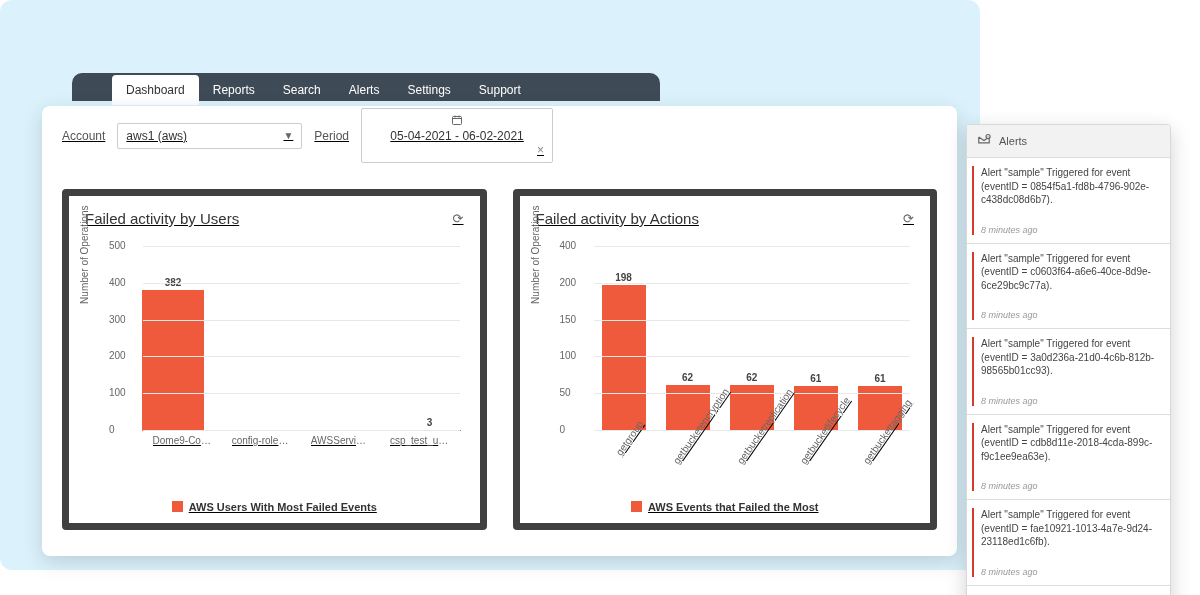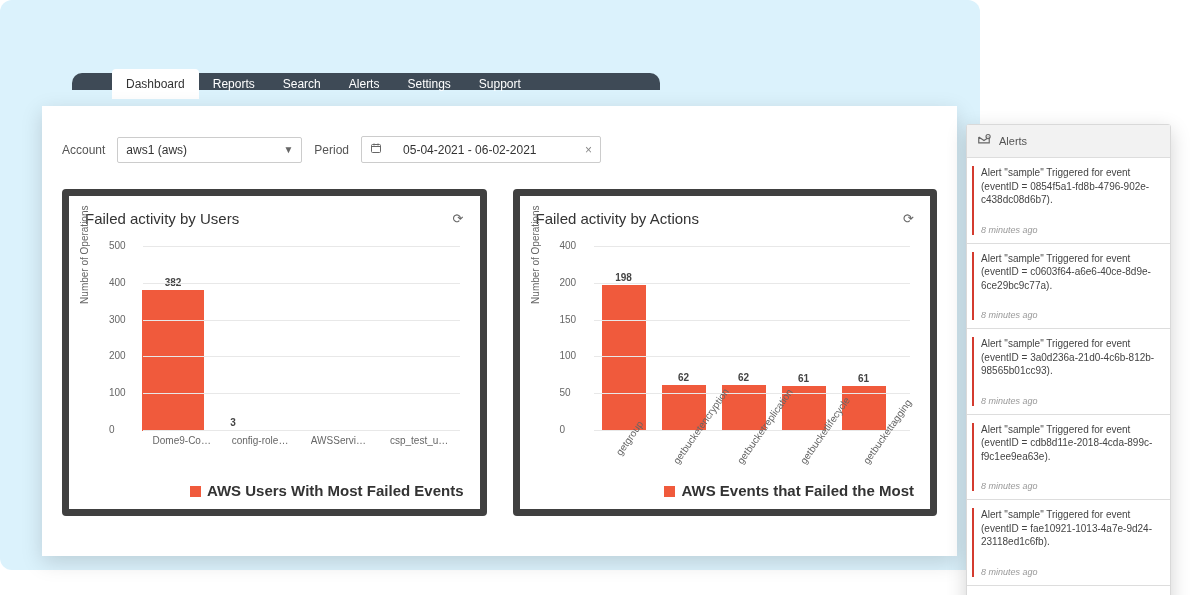--- a/index.html
+++ b/index.html
@@ -1,46 +1,46 @@
 <!DOCTYPE html>
 <html><head>
 <meta charset="utf-8">
 <style>
   * { box-sizing: border-box; margin: 0; padding: 0; }
   body { font-family: -apple-system, "Segoe UI", Arial, sans-serif; width: 1200px; height: 595px; position: relative; background: #fff; }
   .bg { position: absolute; left: 0; top: 0; width: 980px; height: 570px; background: #dbf2fc; border-radius: 12px; }
-  .tabs { position: absolute; left: 72px; top: 73px; width: 588px; height: 17px; background: #3e4a56; border-radius: 10px 10px 0 0; display: flex; align-items: center; padding: 5px 15px 0 40px; text-align: center; }
+  .tabs { position: absolute; left: 72px; top: 73px; width: 588px; height: 28px; background: #3e4a56; border-radius: 10px 10px 0 0; display: flex; align-items: center; padding: 5px 15px 0 40px; text-align: center; }
   .tabs .tab { color: #fff; font-size: 12px; padding: 8px 14px; cursor: pointer; }
   .tabs .tab.active { background: #fff; color: #333; border-radius: 4px 4px 0 0; }
-  .main { position: absolute; left: 42px; top: 106px; width: 915px; height: 450px; background: #fff; border-radius: 0; box-shadow: 0 6px 20px rgba(0,0,0,0.15); padding: 30px 20px; }
+  .main { position: absolute; left: 42px; top: 106px; width: 915px; height: 450px; background: #fff; border-radius: 8px; box-shadow: 0 6px 20px rgba(0,0,0,0.15); padding: 2px 20px; text-decoration: underline; }
   .filters { display: flex; align-items: center; gap: 12px; font-size: 12px; color: #555; }
   .select, .dateinput { display: inline-flex; align-items: center; border: 1px solid #ccc; background: #fff; border-radius: 2px; padding: 5px 8px; font-size: 12px; color: #333; }
   .select { width: 185px; justify-content: space-between; }
-  .dateinput { width: 240px; gap: 21px; }
+  .dateinput { width: 192px; gap: 0; flex-direction: column; }
   .dateinput .cal { color: #666; }
   .dateinput .clr { margin-left: auto; color: #888; cursor: pointer; }
   .chev { font-size: 10px; color: #666; }
   .panels { display: flex; gap: 26px; margin-top: 26px; }
   .panel { flex: 1; border: 7px solid #404040; border-radius: 4px; padding: 14px 16px 10px; }
   .panel-hd { display: flex; align-items: center; justify-content: space-between; font-size: 15px; color: #333; margin-bottom: 8px; }
   .refresh { font-size: 13px; color: #666; cursor: pointer; }
   .ylabel { position: absolute; left: -6px; top: 50%; transform: rotate(-90deg) translateX(55%); transform-origin: left top; font-size: 10px; color: #666; white-space: nowrap; }
   .plot { position: relative; height: 246px; padding: 12px 4px 0 48px; }
   .grid { position: relative; height: 184px; margin-left: 10px; }
   .grid .tick { position: absolute; left: 0; right: 0; border-top: 1px solid #e8e8e8; }
   .grid .tick span { position: absolute; left: -34px; top: -7px; font-size: 10px; color: #666; }
-  .bars { position: absolute; left: 0; right: 0; bottom: 0; top: 0; display: flex; align-items: flex-end; justify-content: flex-start; }
+  .bars { position: absolute; left: 0; right: 0; bottom: 0; top: 0; display: flex; align-items: flex-end; justify-content: space-between; }
   .barwrap { display: flex; flex-direction: column; align-items: center; width: 60px; }
   .barval { font-size: 10px; color: #444; margin-bottom: 2px; font-weight: 600; }
   .bar { width: 48px; background: #f05a3c; }
   .xlabels { display: flex; justify-content: space-around; font-size: 10px; color: #666; margin-left: 10px; margin-top: 4px; }
   .xlabels span { width: 60px; text-align: center; overflow: hidden; white-space: nowrap; text-overflow: ellipsis; }
   .xlabels.rot { height: 84px; }
   .xlabels.rot span { transform: rotate(-55deg); transform-origin: 50% 0; width: 60px; overflow: visible; }
-  .legend { text-align: right; font-size: 15px; font-weight: 600; color: #333; margin-top: 1px; }
+  .legend { text-align: center; font-size: 11px; font-weight: 600; color: #333; margin-top: 20px; }
   .legend .sw { display: inline-block; width: 11px; height: 11px; background: #f05a3c; margin-right: 6px; vertical-align: -1px; }
   .side { position: absolute; left: 966px; top: 124px; width: 205px; background: #fff; border: 1px solid #d9d9d9; border-radius: 3px; box-shadow: 0 6px 20px rgba(0,0,0,0.18); font-size: 11px; }
   .side-hd, .side-ft { display: flex; align-items: center; gap: 8px; padding: 8px 10px; color: #555; border-bottom: 1px solid #ddd; background: #f2f2f2; }
   .side-ft { border-bottom: none; border-top: 1px solid #ddd; }
   .alert { position: relative; padding: 8px 10px 8px 14px; border-bottom: 1px solid #ddd; }
   .alert::before { content: ""; position: absolute; left: 5px; top: 8px; bottom: 8px; width: 2px; background: #d43b2f; }
   .alert .msg { font-size: 10px; color: #444; line-height: 1.35; word-break: break-word; }
   .alert .time { font-size: 9px; color: #999; font-style: italic; margin-top: 18px; }
   .viewall { padding: 8px 12px; font-size: 11px; color: #555; cursor: pointer; }
   .icon-alerts svg, .icon-settings svg { width: 14px; height: 14px; }

